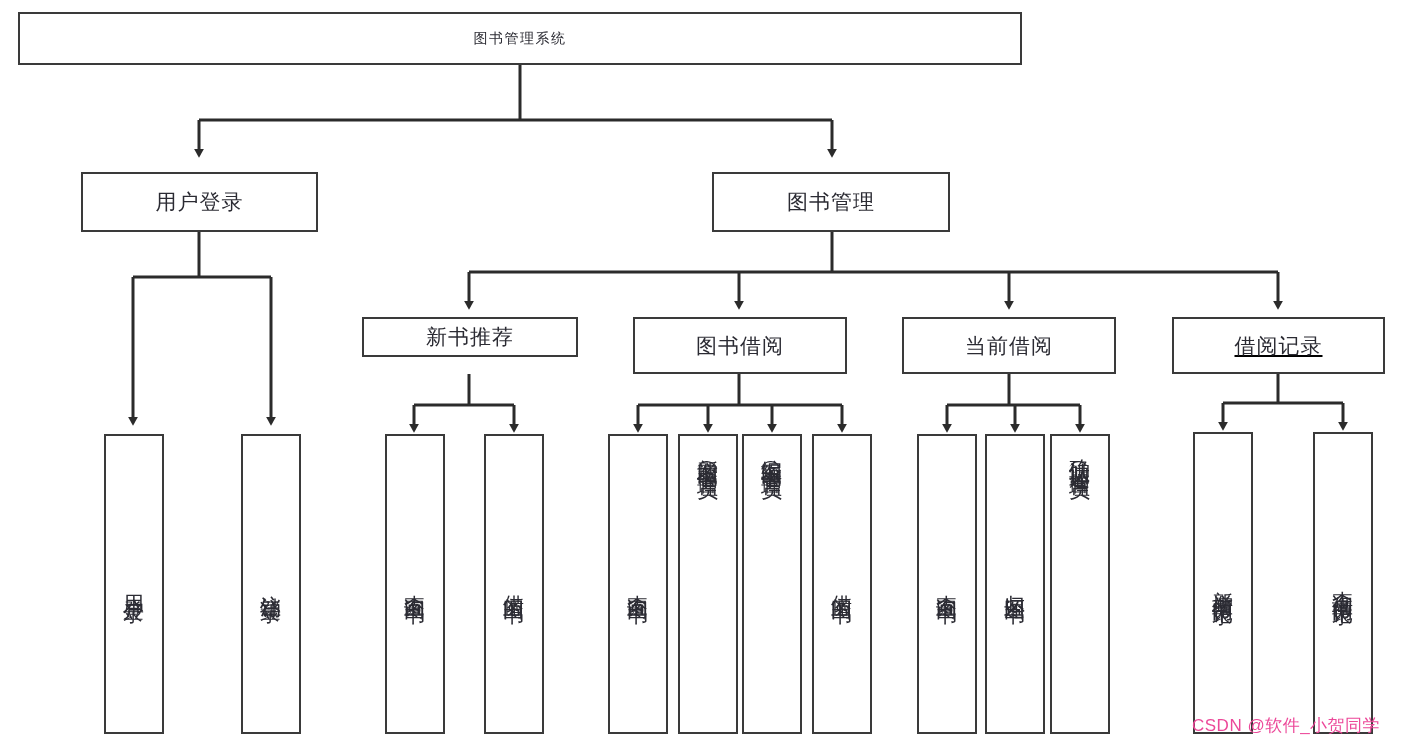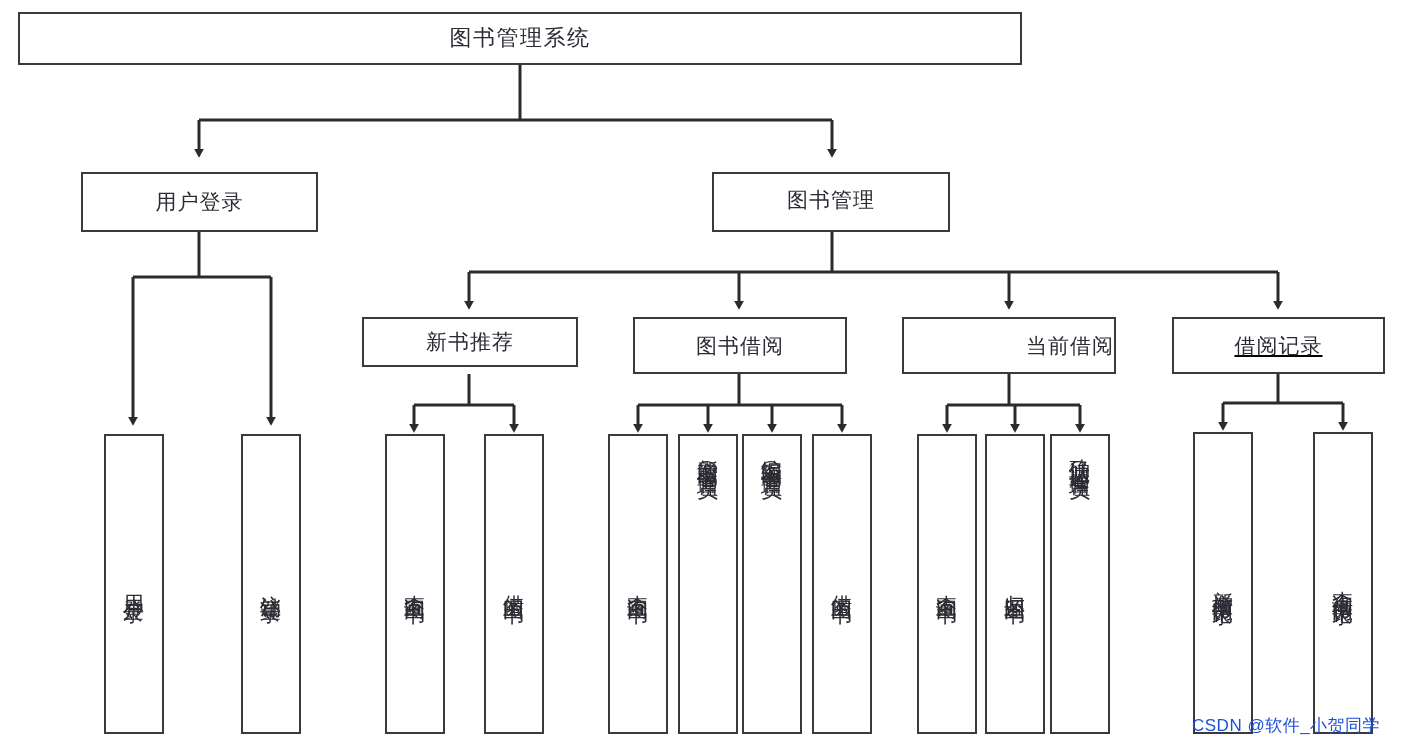--- a/index.html
+++ b/index.html
@@ -28,41 +28,41 @@
   }
   .node .label{
     color:#2b2b33;
     text-align:center;
     line-height:1.12;
     white-space:nowrap;
   }
 
   
   .node.horiz .label{font-size:21px;letter-spacing:1px;}
-  .node.root .label{font-size:22px;letter-spacing:1.5px;}
+  .node.root .label{font-size:14px;letter-spacing:1.5px;}
 
   
   .node.vert{align-items:flex-start;padding-top:6px;}
   .node.vert .label{
     writing-mode:vertical-rl;
     text-orientation:upright;
     font-size:21px;
     letter-spacing:3px;
     line-height:1;
     margin:0 auto;
     white-space:nowrap;
   }
   
   .node.vert.mid{align-items:center;padding-top:0;}
 
   #watermark{
     position:absolute;
     left:1192px;top:714px;
     font-size:17px;
-    color:#1d4ed8;
+    color:#ec4899;
     letter-spacing:.5px;
     white-space:nowrap;
     z-index:3;
     pointer-events:none;
   }
 </style>
 </head>
 <body>
 
 <div id="stage">
@@ -118,33 +118,33 @@
   </svg>
 
   <div class="node horiz root" style="left:18px;top:12px;width:1004px;height:53px;">
     <span class="label">图书管理系统</span>
   </div>
 
   <div class="node horiz" style="left:81px;top:172px;width:237px;height:60px;">
     <span class="label">用户登录</span>
   </div>
 
-  <div class="node horiz" style="left:712px;top:172px;width:238px;height:60px;font-family:Liberation Mono, monospace;">
+  <div class="node horiz" style="left:712px;top:172px;width:238px;height:60px;">
     <span class="label">图书管理</span>
   </div>
 
-  <div class="node horiz" style="left:362px;top:317px;width:216px;height:50px;justify-content:center;">
+  <div class="node horiz" style="left:362px;top:317px;width:216px;height:40px;justify-content:center;">
     <span class="label">新书推荐</span>
   </div>
 
   <div class="node horiz" style="left:633px;top:317px;width:214px;height:57px;align-items:center;">
     <span class="label">图书借阅</span>
   </div>
 
-  <div class="node horiz" style="left:902px;top:317px;width:214px;height:57px;justify-content:flex-end;">
+  <div class="node horiz" style="left:902px;top:317px;width:214px;height:57px;">
     <span class="label">当前借阅</span>
   </div>
 
   <div class="node horiz" style="left:1172px;top:317px;width:213px;height:57px;text-decoration:underline;">
     <span class="label">借阅记录</span>
   </div>
 
   <div class="node vert mid" style="left:104px;top:434px;width:60px;height:300px;">
     <span class="label">用户登录</span>
   </div>

